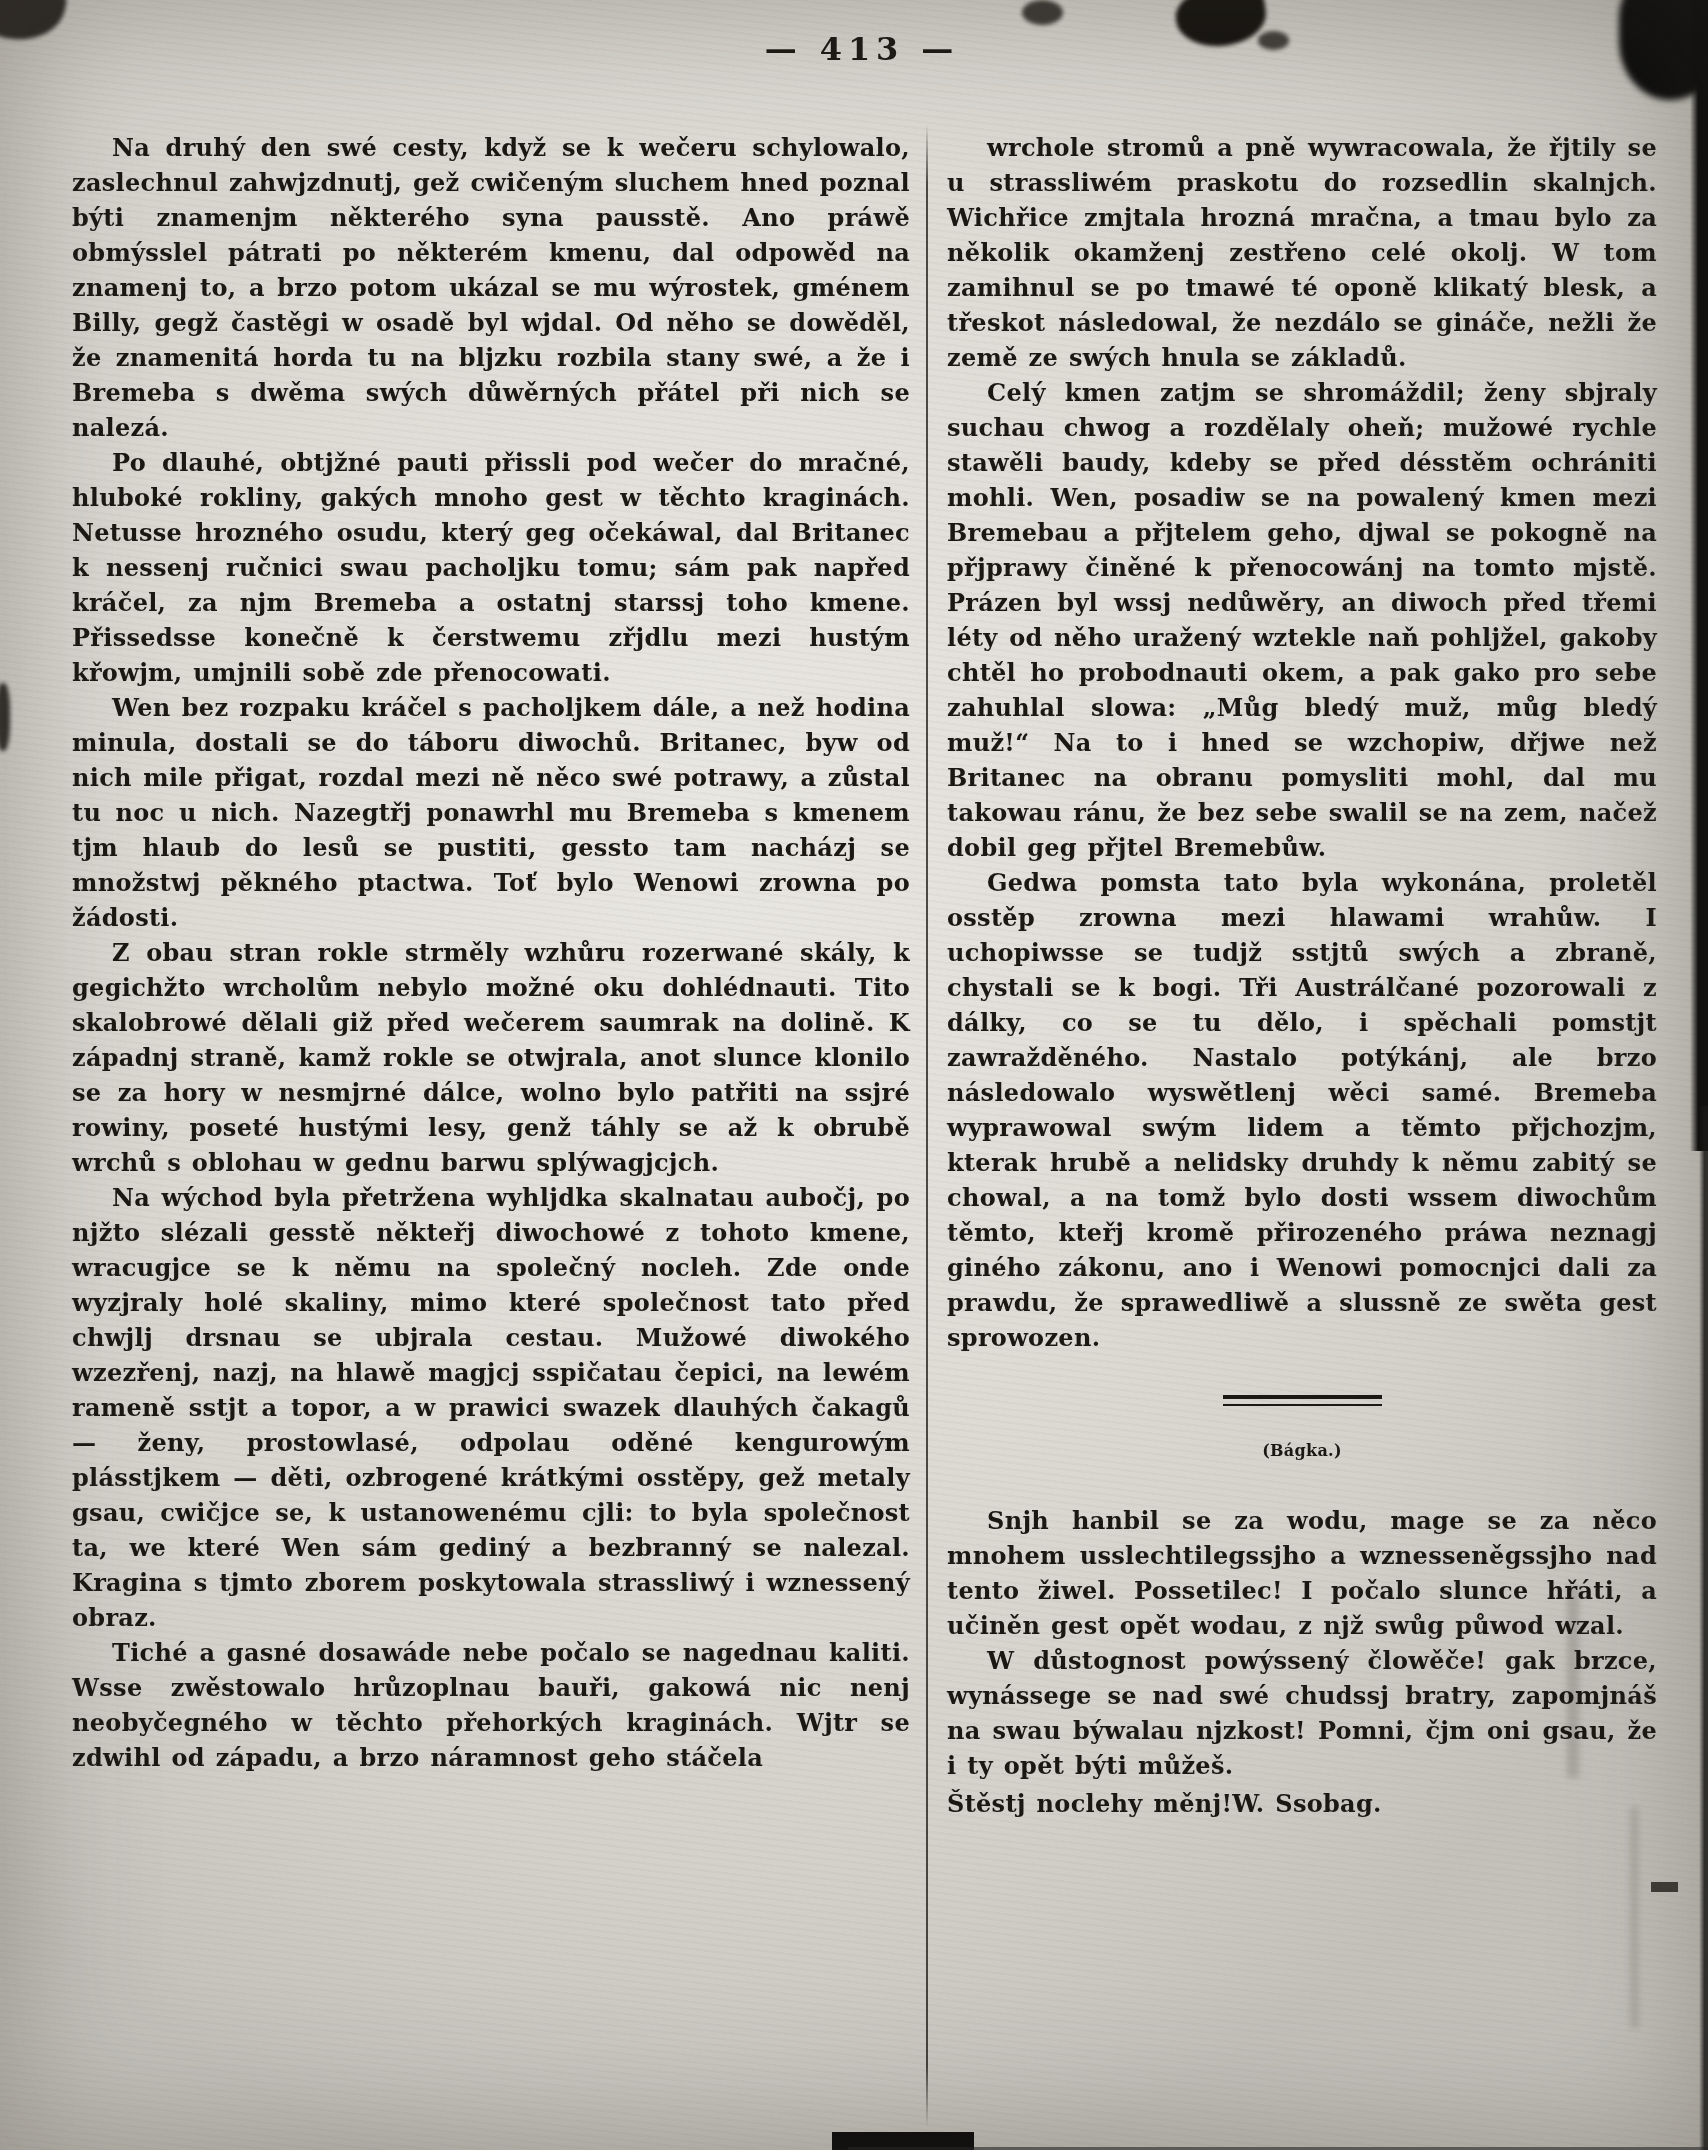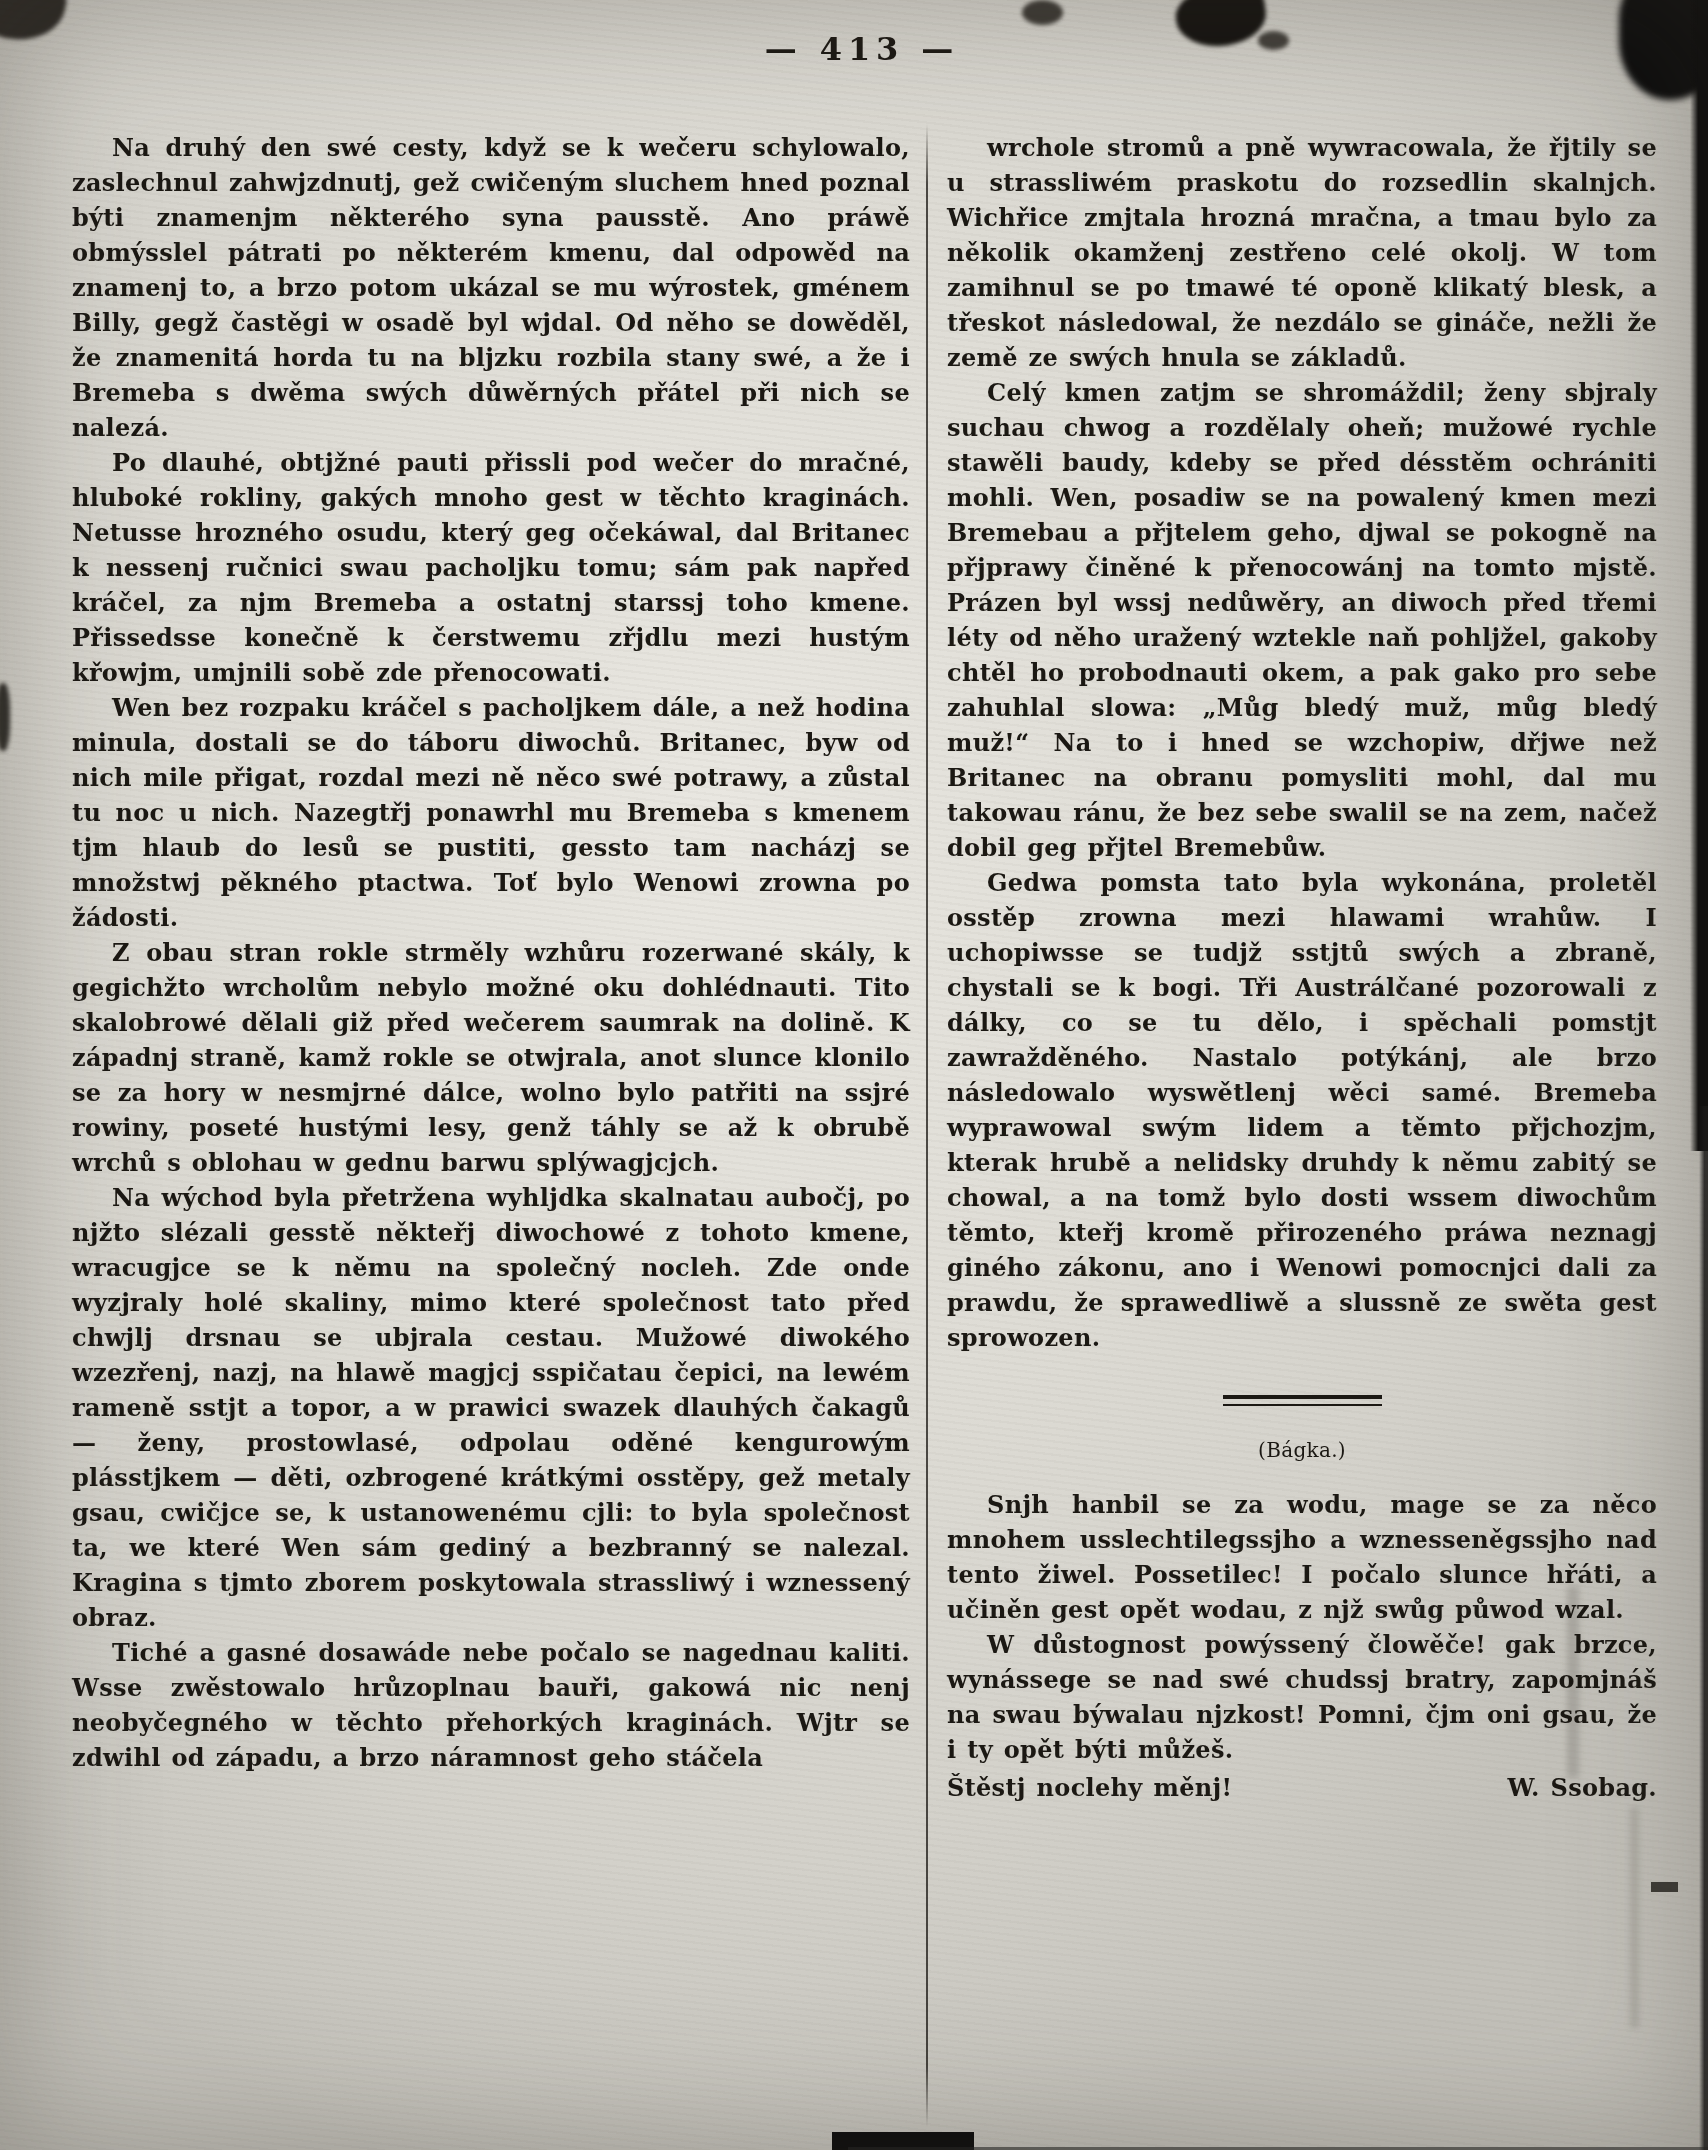--- a/index.html
+++ b/index.html
@@ -70,27 +70,27 @@
   .fable-title {
     margin: 0 0 7.4px 0;
     text-align: center;
     font-size: 35px;
     font-weight: bold;
     letter-spacing: 2.2px;
     text-indent: 0;
   }
   .fable-subtitle {
     text-align: center;
-    font-size: 20px;
-    font-weight: normal;
-    margin-bottom: 19px;
+    font-size: 16px;
+    font-weight: bold;
+    margin-bottom: 35px;
   }
   .closing-row {
     display: flex;
-    justify-content: space-between;
+    justify-content: flex-start;
     align-items: baseline;
     margin-top: 3px;
   }
   .signature { font-weight: bold; }
 
   
   .stain { position: absolute; pointer-events: none; }
   .stain-edge-right {
     right: 0; top: 0; width: 17.7px; height: 1151px;
     background: linear-gradient(to left, #0a0a0a 55%, rgba(10,10,10,0));

